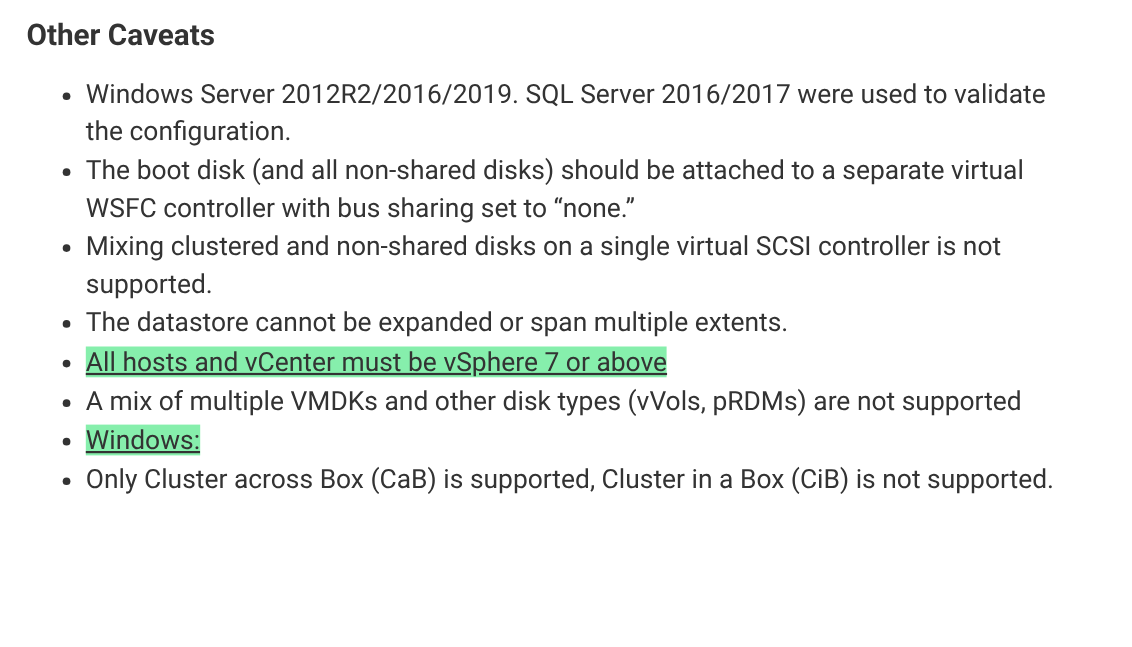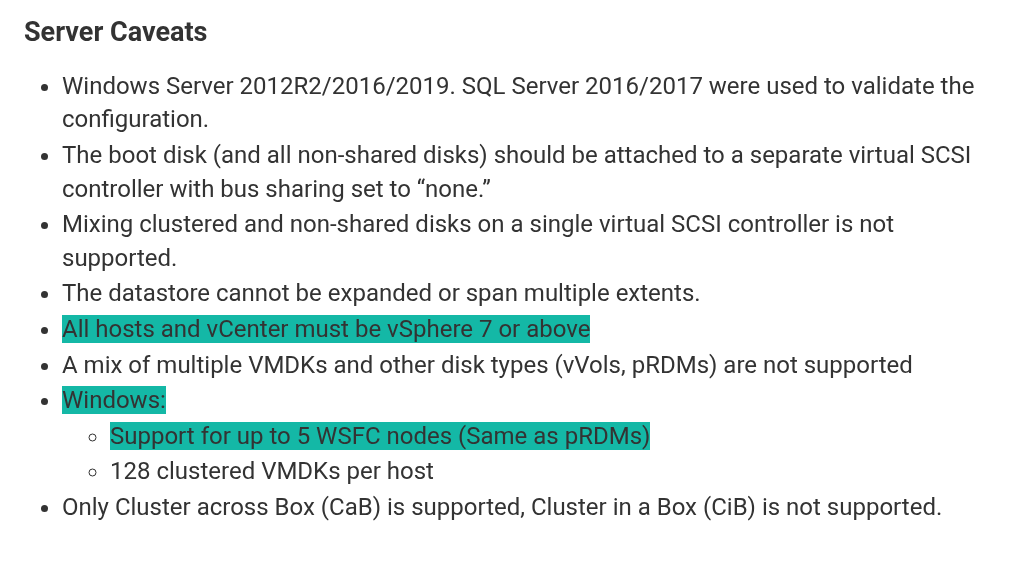--- a/index.html
+++ b/index.html
@@ -12,48 +12,45 @@
       width: 1029px;
       box-sizing: border-box;
     }
     h2 {
       font-size: 27px;
       font-weight: 700;
       color: #333333;
       margin: 0 0 18px 0;
     }
     ul {
-      margin: 0;
+      margin: 16px;
       padding-left: 38px;
     }
     ul ul {
       list-style-type: circle;
       padding-left: 48px;
       margin-top: 2px;
     }
     li {
       margin-bottom: 2px;
     }
     .hl {
-      background-color: #14b8a6;
+      background-color: #86efac;
+      text-decoration: underline;
     }
   </style>
 </head>
 <body>
 
-<h2>Server Caveats</h2>
+<h2>Other Caveats</h2>
 
 <ul>
   <li>Windows Server 2012R2/2016/2019. SQL Server 2016/2017 were used to validate the configuration.</li>
-  <li>The boot disk (and all non-shared disks) should be attached to a separate virtual SCSI controller with bus sharing set to “none.”</li>
+  <li>The boot disk (and all non-shared disks) should be attached to a separate virtual WSFC controller with bus sharing set to “none.”</li>
   <li>Mixing clustered and non-shared disks on a single virtual SCSI controller is not supported.</li>
   <li>The datastore cannot be expanded or span multiple extents.</li>
   <li><span class="hl">All hosts and vCenter must be vSphere 7 or above</span></li>
   <li>A mix of multiple VMDKs and other disk types (vVols, pRDMs) are not supported</li>
   <li>
     <span class="hl">Windows:</span>
-    <ul>
-      <li><span class="hl">Support for up to 5 WSFC nodes (Same as pRDMs)</span></li>
-      <li>128 clustered VMDKs per host</li>
-    </ul>
   </li>
   <li>Only Cluster across Box (CaB) is supported, Cluster in a Box (CiB) is not supported.</li>
 </ul>
 
 </body></html>

